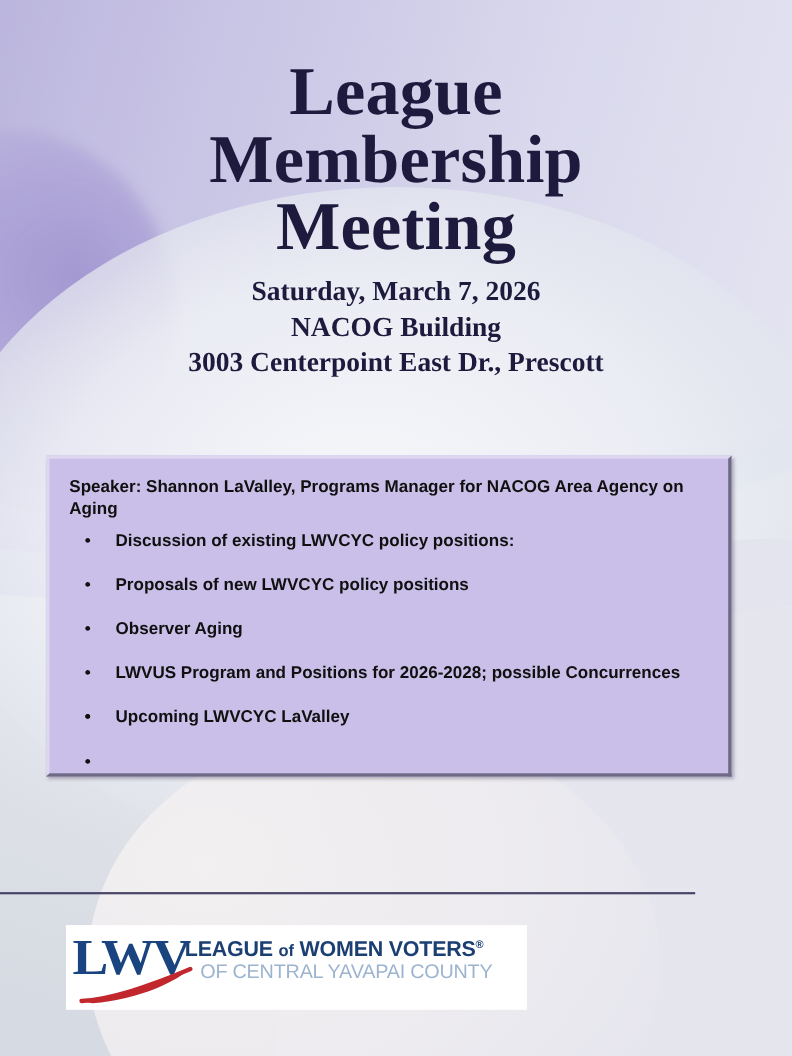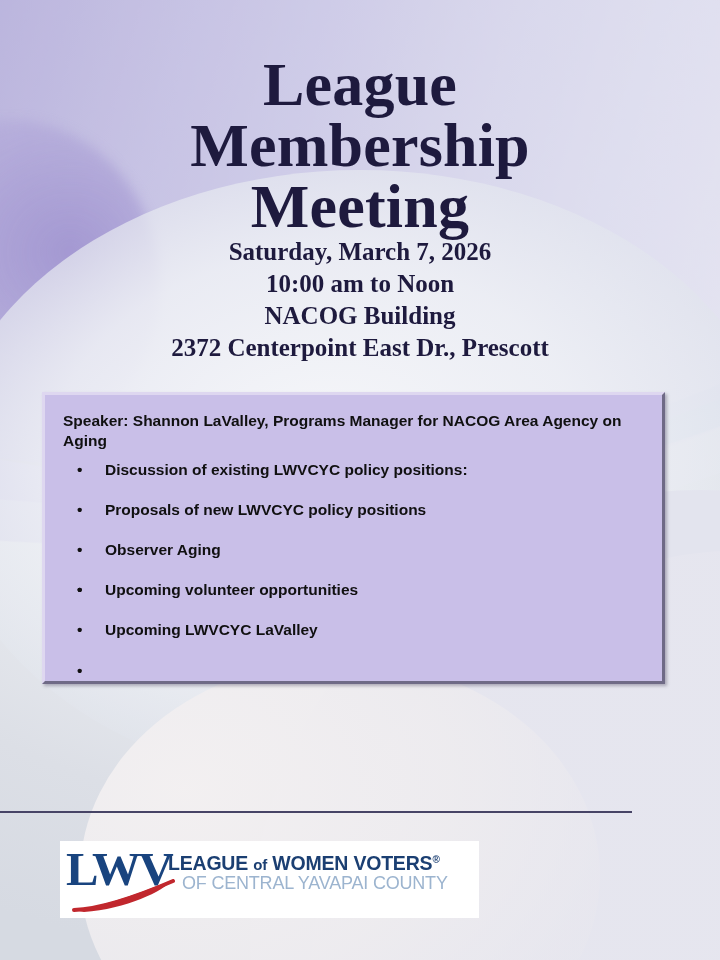--- a/index.html
+++ b/index.html
@@ -185,34 +185,34 @@
   .title {
     font-family: "Liberation Serif", serif;
     font-weight: bold;
     font-size: 62px;
     line-height: 0.98;
     color: #1e1a3e;
     letter-spacing: .2px;
   }
   .title-line { display: block; }
   .subtitle {
-    margin-top: 0;
+    margin-top: 14px;
     font-family: "Liberation Serif", serif;
     font-weight: bold;
     font-size: 25px;
     line-height: 1.28;
     color: #1e1a3e;
   }
   .subtitle div { display: block; }
 
   
   .panel {
     position: absolute;
     left: 42px;
-    top: 392px;
+    top: 414px;
     width: 623px;
     box-sizing: border-box;
     background: #c9bfe8;
     border-top: 3px solid #ded7f0;
     border-left: 3px solid #ded7f0;
     border-right: 3px solid #6f6a86;
     border-bottom: 3px solid #6f6a86;
     box-shadow: 2px 2px 3px rgba(60,55,80,.35);
     padding: 14px 16px 20px 16px;
   }
@@ -347,47 +347,46 @@
   </div>
 
   <div class="header">
     <div class="title">
       <span class="title-line">League</span>
       <span class="title-line">Membership</span>
       <span class="title-line">Meeting</span>
     </div>
     <div class="subtitle">
       <div>Saturday, March 7, 2026</div>
-      <div>10:00 am to Noon</div>
       <div>NACOG Building</div>
-      <div>2372 Centerpoint East Dr., Prescott</div>
+      <div>3003 Centerpoint East Dr., Prescott</div>
     </div>
   </div>
 
   <div class="panel">
     <div class="speaker">Speaker:  Shannon LaValley, Programs Manager for NACOG Area Agency on Aging</div>
     <ul class="agenda-list">
       <li class="agenda-item">
         <span class="agenda-bullet">•</span>
         <span>Discussion of existing LWVCYC policy positions:</span>
       </li>
       <li class="agenda-item">
         <span class="agenda-bullet">•</span>
         <span>Proposals of new LWVCYC policy positions</span>
       </li>
       <li class="agenda-item">
         <span class="agenda-bullet">•</span>
         <span>Observer Aging</span>
       </li>
       <li class="agenda-item">
         <span class="agenda-bullet">•</span>
-      </li>
-      <li class="agenda-item">
-        <span class="agenda-bullet">•</span>
-        <span>Upcoming volunteer opportunities</span>
+        <span>LWVUS Program and Positions for 2026-2028; possible Concurrences</span>
+      </li>
+      <li class="agenda-item">
+        <span class="agenda-bullet">•</span>
       </li>
       <li class="agenda-item">
         <span class="agenda-bullet">•</span>
         <span>Upcoming LWVCYC LaValley</span>
       </li>
       <li class="agenda-item">
         <span class="agenda-bullet">•</span>
       </li>
     </ul>
   </div>

